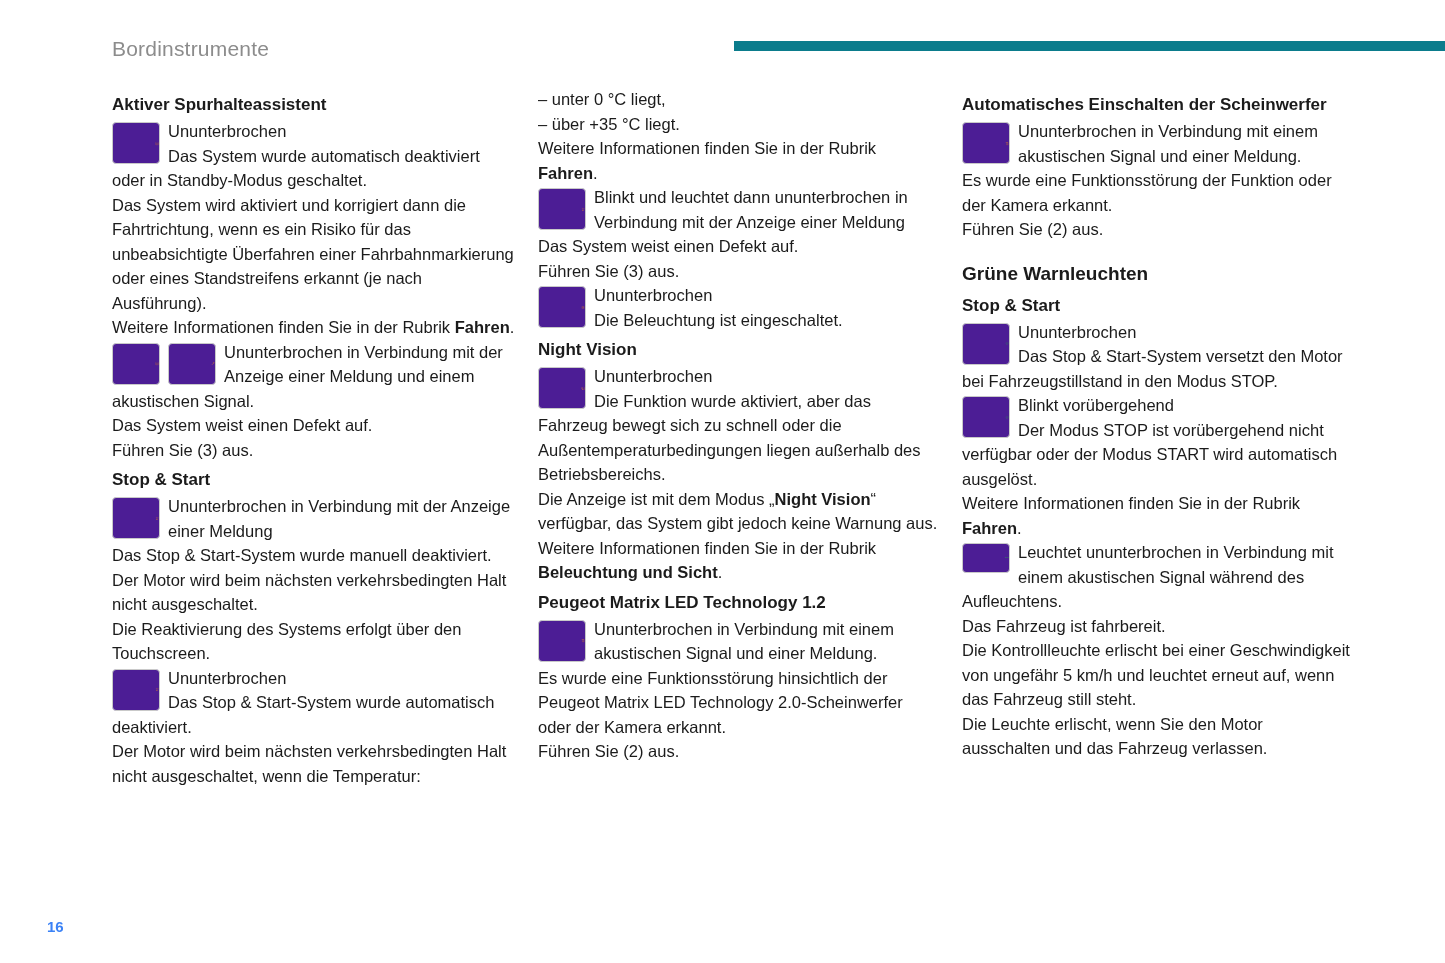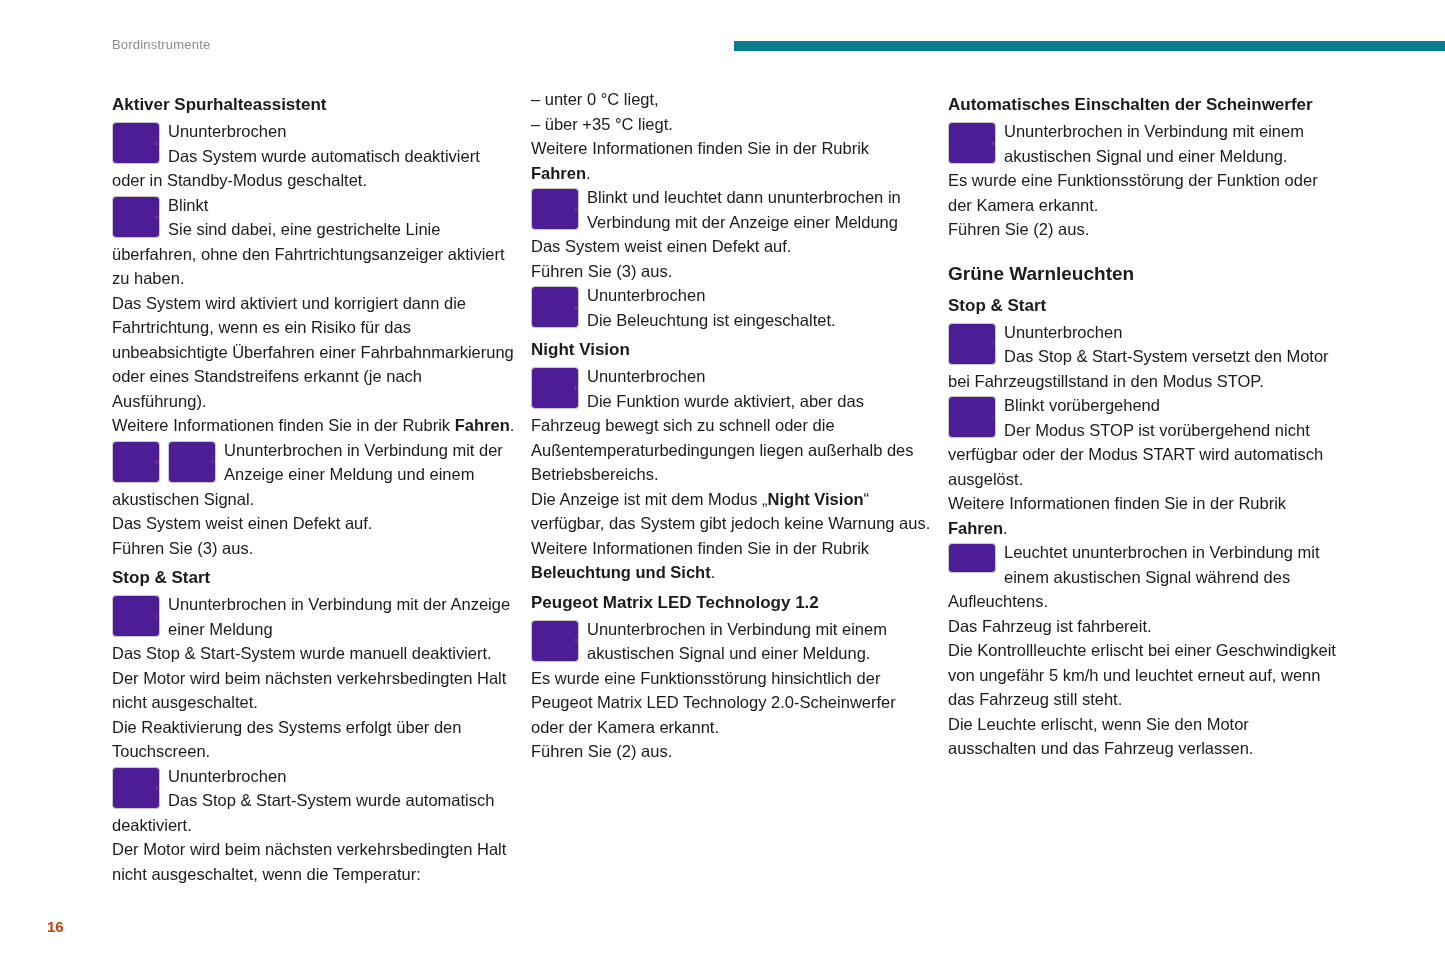--- a/index.html
+++ b/index.html
@@ -1,25 +1,25 @@
 <!DOCTYPE html>
 <html style="--amber: #E0802B; --green: #2da14f; --accent: #0b7c8c;"><head>
 <meta charset="utf-8">
 <style>
   html,body{margin:0;padding:0}
   body{
     width:1445px;height:963px;background:#ffffff;
     font-family:"Liberation Sans",sans-serif;color:#1b1b1b;
     position:relative;overflow:hidden;
   }
-  .header-label{position:absolute;left:112px;top:37px;font-size:13px;color:#8c8c8c;letter-spacing:.2px}
+  .header-label{position:absolute;left:112px;top:37px;font-size:21px;color:#8c8c8c;letter-spacing:.2px}
   .accent-bar{position:absolute;left:734px;right:0;top:41px;height:10px;background:var(--accent,#0b7c8c)}
-  .page-number{position:absolute;left:47px;top:918px;font-size:15px;font-weight:bold;color:#c2410c}
+  .page-number{position:absolute;left:47px;top:918px;font-size:15px;font-weight:bold;color:#3b82f6}
 
-  .content{position:absolute;left:112px;top:87px;display:flex;gap:16px}
+  .content{position:absolute;left:112px;top:87px;display:flex;gap:23px}
   .col{font-size:16.5px;line-height:24.5px}
   .col-1{width:403px}
   .col-2{width:401px}
   .col-3{width:391px}
 
   h3{font-size:17px;line-height:25px;margin:5px 0 2px;clear:left;font-weight:bold}
   h3.section{font-size:19px;line-height:28px;margin:18px 0 4px}
 
   .entry{clear:left}
   .icon-box{
@@ -43,27 +43,20 @@
 <main class="content">
   <div class="col col-1" id="col0">
       <h3 class="heading">Aktiver Spurhalteassistent</h3>
       <div class="entry"><span class="icon-box amber">
           <svg width="40" height="31" viewBox="0 0 44 34" fill="none" stroke="currentColor" stroke-width="2.4" stroke-linecap="round" stroke-linejoin="round">
             <path d="M10 4 L6.5 30" stroke-dasharray="5.5 4.5"></path>
             <path d="M34 4 L37.5 30" stroke-dasharray="5.5 4.5"></path>
             <path d="M14.5 29 C14.5 18.5 17.5 15 22 15 C26.5 15 29.5 18.5 29.5 29 Z"></path>
           </svg>
         </span><span>Ununterbrochen<br>Das System wurde automatisch deaktiviert oder in Standby-Modus geschaltet.</span></div>
-      <div class="entry"><span class="icon-box amber">
-          <svg width="40" height="31" viewBox="0 0 44 34" fill="none" stroke="currentColor" stroke-width="2.4" stroke-linecap="round" stroke-linejoin="round">
-            <path d="M10 4 L6.5 30" stroke-dasharray="5.5 4.5"></path>
-            <path d="M34 4 L37.5 30" stroke-dasharray="5.5 4.5"></path>
-            <path d="M14.5 29 C14.5 18.5 17.5 15 22 15 C26.5 15 29.5 18.5 29.5 29 Z"></path>
-          </svg>
-        </span><span>Blinkt<br>Sie sind dabei, eine gestrichelte Linie überfahren, ohne den Fahrtrichtungsanzeiger aktiviert zu haben.</span></div>
       <div class="entry"><span>Das System wird aktiviert und korrigiert dann die Fahrtrichtung, wenn es ein Risiko für das unbeabsichtigte Überfahren einer Fahrbahnmarkierung oder eines Standstreifens erkannt (je nach Ausführung).<br>Weitere Informationen finden Sie in der Rubrik <strong>Fahren</strong>.</span></div>
       <div class="entry"><span class="icon-box amber">
           <svg width="40" height="31" viewBox="0 0 44 34" fill="none" stroke="currentColor" stroke-width="2.4" stroke-linecap="round" stroke-linejoin="round">
             <path d="M10 4 L6.5 30" stroke-dasharray="5.5 4.5"></path>
             <path d="M34 4 L37.5 30" stroke-dasharray="5.5 4.5"></path>
             <path d="M14.5 29 C14.5 18.5 17.5 15 22 15 C26.5 15 29.5 18.5 29.5 29 Z"></path>
           </svg>
         </span><span class="icon-box amber">
           <svg width="40" height="31" viewBox="0 0 44 34" fill="none" stroke="currentColor" stroke-linecap="round">
             <circle cx="30" cy="10" r="5.2" stroke-width="4" stroke-dasharray="24 9" transform="rotate(35 30 10)"></circle>

